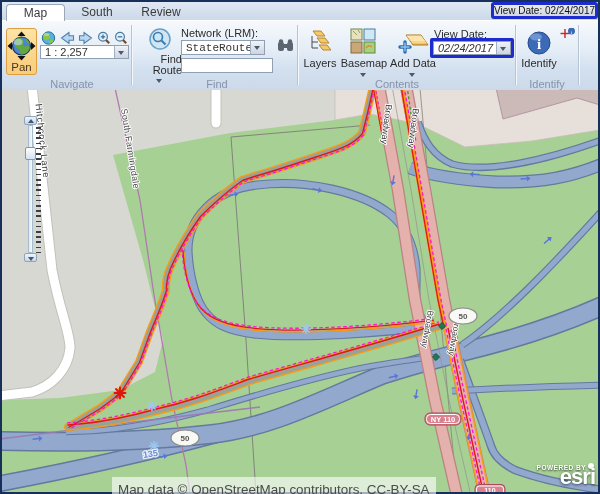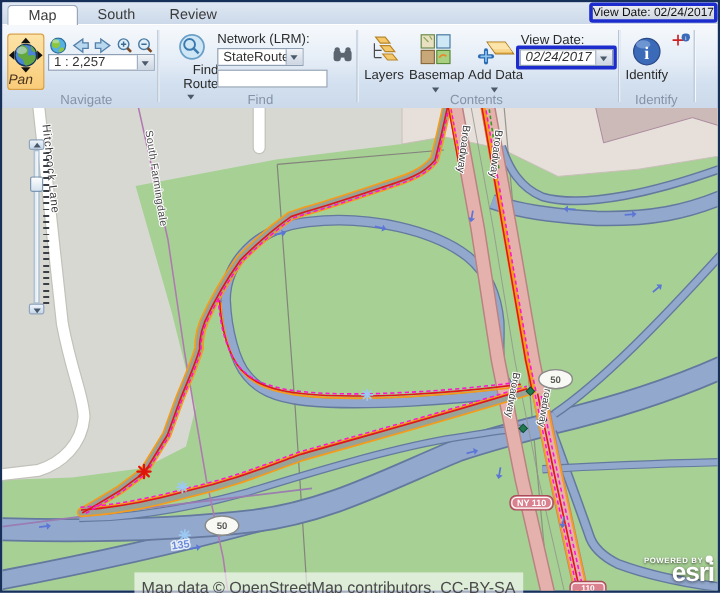--- a/index.html
+++ b/index.html
@@ -13,21 +13,21 @@
   
   #vdAnno{position:absolute;left:489px;top:0px;width:107px;height:17px;border:3px solid #1d2ccc;border-radius:3px;background:linear-gradient(#e8ecf2,#d0d6e0);box-sizing:border-box;}
   #vdAnno span{display:block;font-size:10px;color:#111;text-align:center;line-height:12px;white-space:nowrap;}
   
   #ribbon{position:absolute;left:0;top:18px;width:596px;height:70px;background:linear-gradient(#f6f9fc 0%,#e3ecf6 45%,#d3e0ef 70%,#cbd9ea 100%);border-top:1px solid #fff;box-sizing:border-box;}
   .grpsep{position:absolute;top:4px;height:60px;width:1px;background:#b6c4d6;border-right:1px solid #f4f8fc;}
   .grplbl{position:absolute;top:57px;height:13px;font-size:11px;color:#8593a9;text-align:center;}
   .lbl{position:absolute;font-size:11px;color:#2b2b2b;}
   .caret{position:absolute;width:0;height:0;border-left:3px solid transparent;border-right:3px solid transparent;border-top:4px solid #4a5a6a;}
   #panBtn{position:absolute;left:4px;top:7px;width:31px;height:47px;background:linear-gradient(#fde3a7,#f9cc78);border:1px solid #dd9f3d;border-radius:3px;box-sizing:border-box;}
-  #panBtn .t{position:absolute;left:0;width:100%;top:32px;text-align:left;font-size:11.5px;color:#4a3520;font-style:italic;}
+  #panBtn .t{position:absolute;left:0;width:100%;top:32px;text-align:center;font-size:11.5px;color:#4a3520;}
   .combo{position:absolute;background:#fff;border:1px solid #8fa0b4;box-sizing:border-box;font-size:11px;color:#333;}
   .combo .arr{position:absolute;right:0;top:0;bottom:0;width:13px;background:linear-gradient(#f0f3f7,#ccd5e2);border-left:1px solid #9fb0c4;}
   .combo .arr:after{content:"";position:absolute;left:3px;top:5px;width:0;height:0;border-left:3px solid transparent;border-right:3px solid transparent;border-top:4px solid #4a5a6a;}
   
   #dateAnno{position:absolute;left:428px;top:17px;width:84px;height:20px;border:3px solid #1d2ccc;border-radius:2px;box-sizing:border-box;background:#fff;}
   
   #map{position:absolute;left:0;top:88px;width:596px;height:402px;}
   
   #slider{position:absolute;left:22px;top:114px;width:13px;height:146px;}
   .sbtn{position:absolute;left:0;width:13px;height:9px;background:linear-gradient(#eef4fa,#c6d6e8);border:1px solid #8fa5bd;border-radius:2px;box-sizing:border-box;}
@@ -102,21 +102,21 @@
     <div class="combo" style="left:38px;top:24px;width:89px;height:14px;line-height:13px;padding-left:4px;">1 : 2,257<span class="arr"></span></div>
 
     <svg width="40" height="24" style="position:absolute;left:138px;top:7px;">
       <circle cx="20" cy="11" r="10" fill="#cfe6f5" stroke="#6aa0c8" stroke-width="1.5"></circle>
       <circle cx="18" cy="9" r="4.5" fill="none" stroke="#3a7ab0" stroke-width="1.6"></circle>
       <line x1="21.5" y1="12.5" x2="25.5" y2="16.5" stroke="#3a7ab0" stroke-width="2"></line>
     </svg>
     <div class="lbl" style="left:136px;top:33px;width:44px;text-align:right;line-height:11px;">Find Route</div>
     <div class="caret" style="left:154px;top:58px;"></div>
     <div class="lbl" style="left:179px;top:6px;font-size:11px;">Network (LRM):</div>
-    <div class="combo" style="left:179px;top:19px;width:72px;height:15px;line-height:14px;padding-left:4px;">StateRoutes<span class="arr"></span></div>
+    <div class="combo" style="left:179px;top:19px;width:84px;height:15px;line-height:14px;padding-left:4px;font-family:Liberation Mono, monospace;">StateRoutes<span class="arr"></span></div>
     <div class="combo" style="left:179px;top:37px;width:92px;height:15px;"></div>
     <svg width="18" height="16" style="position:absolute;left:275px;top:17px;">
       <g fill="#5a6570">
             <rect x="1" y="4" width="6" height="9" rx="2"></rect>
             <rect x="10" y="4" width="6" height="9" rx="2"></rect>
             <rect x="6" y="6" width="5" height="4"></rect>
             <circle cx="4" cy="3.5" r="2.2"></circle>
             <circle cx="13" cy="3.5" r="2.2"></circle>
           </g>
     </svg>

